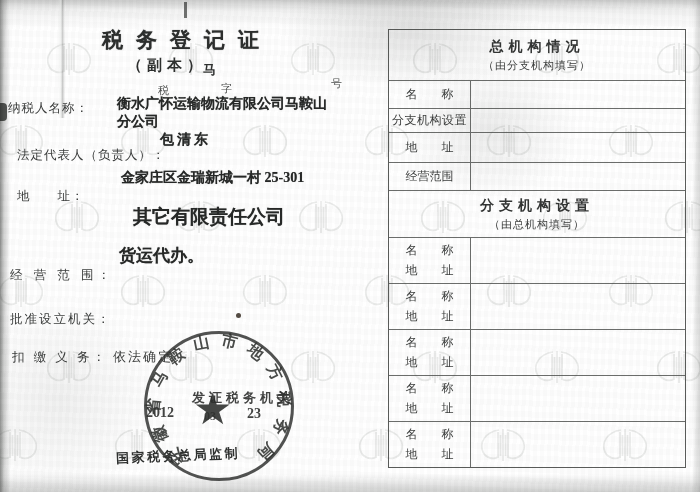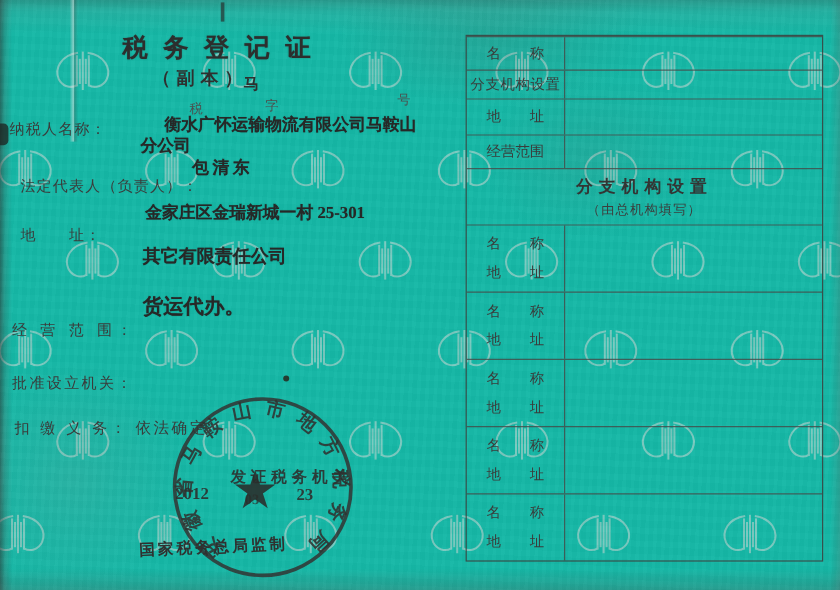--- a/index.html
+++ b/index.html
@@ -1,18 +1,18 @@
 <!DOCTYPE html>
 <html><head>
 <meta charset="utf-8">
 <style>
   html,body{margin:0;padding:0;background:#888;}
   .page{
     position:relative;width:700px;height:492px;overflow:hidden;
-    background:#14b8a6;
+    background:#ffffff;
     font-family:"Liberation Serif","DejaVu Serif",serif;
     color:#333534;
   }
   
   .shade{position:absolute;inset:0;pointer-events:none;}
   .shade.top{background:linear-gradient(180deg,rgba(80,82,80,.30) 0,rgba(140,142,140,.12) 10px,rgba(0,0,0,0) 28px);}
   .shade.left{background:linear-gradient(90deg,rgba(45,47,45,.55) 0,rgba(70,72,70,.25) 4px,rgba(0,0,0,0) 10px);}
   .shade.bottom{background:linear-gradient(0deg,rgba(85,87,85,.28) 0,rgba(0,0,0,0) 18px);}
   .shade.right{background:linear-gradient(270deg,rgba(95,97,95,.25) 0,rgba(0,0,0,0) 8px);}
   .blotch1{position:absolute;left:280px;top:-30px;width:260px;height:120px;background:radial-gradient(ellipse at center,rgba(95,97,95,.18),rgba(0,0,0,0) 70%);}
@@ -35,27 +35,27 @@
   .doc-title{left:102px;top:26px;font-size:21px;font-weight:bold;letter-spacing:13px;color:#2c2e2d;text-shadow:0 0 1px rgba(44,46,45,.7);}
   .copy-label{left:127px;top:56px;font-size:15px;font-weight:bold;letter-spacing:5px;color:#2e302f;}
   .region-char{left:203px;top:61px;font-size:13px;font-weight:bold;color:#2e302f;}
   .cert-no{left:233px;top:58px;font-size:15px;font-weight:bold;letter-spacing:1.5px;color:#222423;font-family:"DejaVu Sans","Liberation Sans",sans-serif;}
   .sz-shui{left:158px;top:83px;font-size:11px;color:#4c4e4d;}
   .sz-zi{left:221px;top:81px;font-size:11px;color:#4c4e4d;}
   .sz-hao{left:331px;top:76px;font-size:11px;color:#4c4e4d;}
   .lbl{font-size:12.5px;color:#3a3c3b;letter-spacing:1px;}
   .val{font-weight:bold;font-size:14px;color:#262827;text-shadow:0 0 .7px rgba(38,40,39,.6);}
   .f-taxpayer-lbl{left:8px;top:100px;}
-  .f-taxpayer-v1{left:117px;top:95px;margin-left:20px;}
+  .f-taxpayer-v1{left:117px;top:95px;}
   .f-taxpayer-v2{left:117px;top:113px;}
   .f-legal-v{left:160px;top:131px;letter-spacing:3px;}
   .f-legal-lbl{left:17px;top:147px;}
   .f-addr-v{left:121px;top:169px;}
   .f-addr-lbl{left:17px;top:188px;}
-  .f-regtype-v{left:119px;top:204px;font-size:15px;}
+  .f-regtype-v{left:133px;top:204px;font-size:19px;}
   .f-regtype-lbl{left:13px;top:226px;}
   .f-scope-v{left:119px;top:244px;font-size:17px;}
   .f-scope-lbl{left:10px;top:267px;letter-spacing:4px;}
   .f-approval-lbl{left:10px;top:311px;letter-spacing:2px;}
   .f-withhold-lbl{left:12px;top:349px;letter-spacing:3px;}
   .f-withhold-v{left:113px;top:348px;font-size:13px;letter-spacing:2px;}
   .footer-note{left:116px;top:447px;font-size:13px;font-weight:bold;letter-spacing:2.5px;color:#2f3130;transform:rotate(-2.5deg);}
 
   
   .seal{position:absolute;left:144px;top:331px;width:150px;height:150px;color:#34363
@@ -864,20 +864,24 @@
     <div class="seal-inner-label">发证税务机关</div>
     <div class="seal-year">2012</div>
     <div class="seal-month">03</div>
     <div class="seal-day">23</div>
     <div class="seal-star">★</div>
   </div>
 
   <div class="t footer-note">国家税务总局监制</div>
 
   <div class="rtable">
+    <div class="rt-header h1">
+      <div class="rt-title">总机构情况</div>
+      <div class="rt-sub">（由分支机构填写）</div>
+    </div>
     <div class="rt-row" style="height:28px;">
       <div class="cell-label">名　　称</div>
       <div class="cell-value"></div>
     </div>
     <div class="rt-row" style="height:24px;">
       <div class="cell-label" style="letter-spacing:.5px;">分支机构设置</div>
       <div class="cell-value"></div>
     </div>
     <div class="rt-row" style="height:30px;">
       <div class="cell-label">地　　址</div>

